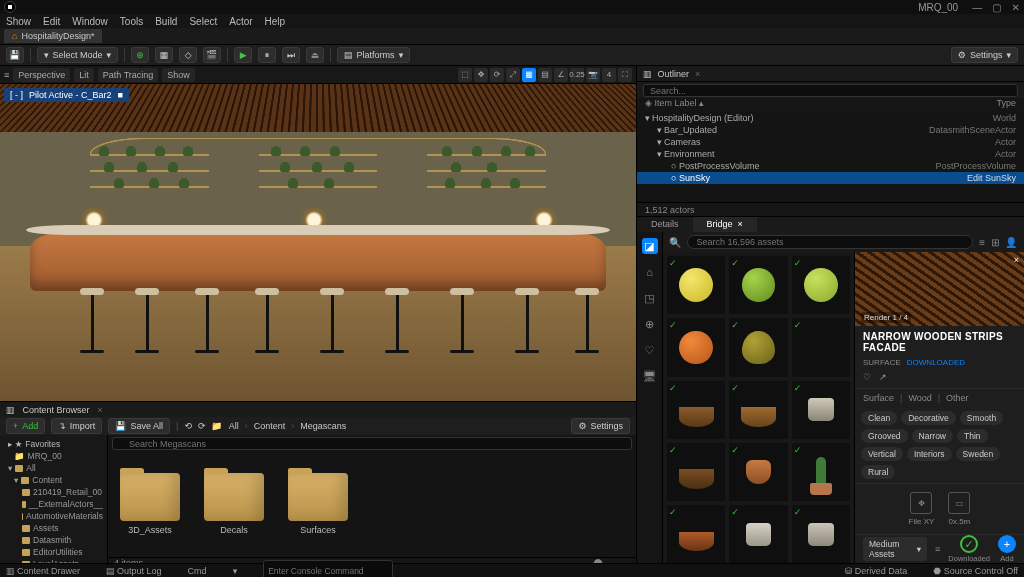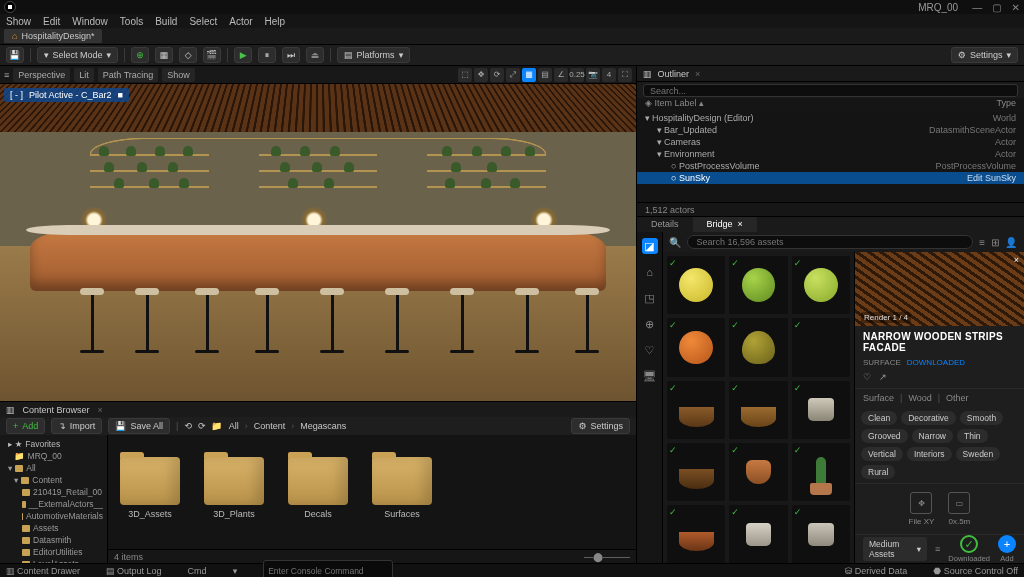--- a/index.html
+++ b/index.html
@@ -372,28 +372,25 @@
             <div class="tree-item d2"> <span class="fold-ico"></span> __ExternalActors__</div>
             <div class="tree-item d2"> <span class="fold-ico"></span> AutomotiveMaterials</div>
             <div class="tree-item d2"> <span class="fold-ico"></span> Assets</div>
             <div class="tree-item d2"> <span class="fold-ico"></span> Datasmith</div>
             <div class="tree-item d2"> <span class="fold-ico"></span> EditorUtilities</div>
             <div class="tree-item d2"> <span class="fold-ico"></span> LevelAssets</div>
           </div>
 
       </div>
       <div id="cbmain">
+        <div id="cbsearch"><input placeholder="Search Megascans" style=""></div>
         <div id="cbgrid">
           <div class="folder">
               <div class="fbody"></div>
               <span>3D_Assets</span>
-            </div>
-          <div class="folder">
-              <div class="fbody"></div>
-              <span>3D_Plants</span>
             </div>
           <div class="folder">
               <div class="fbody"></div>
               <span>Decals</span>
             </div>
           <div class="folder">
               <div class="fbody"></div>
               <span>Surfaces</span>
             </div>
         </div>

